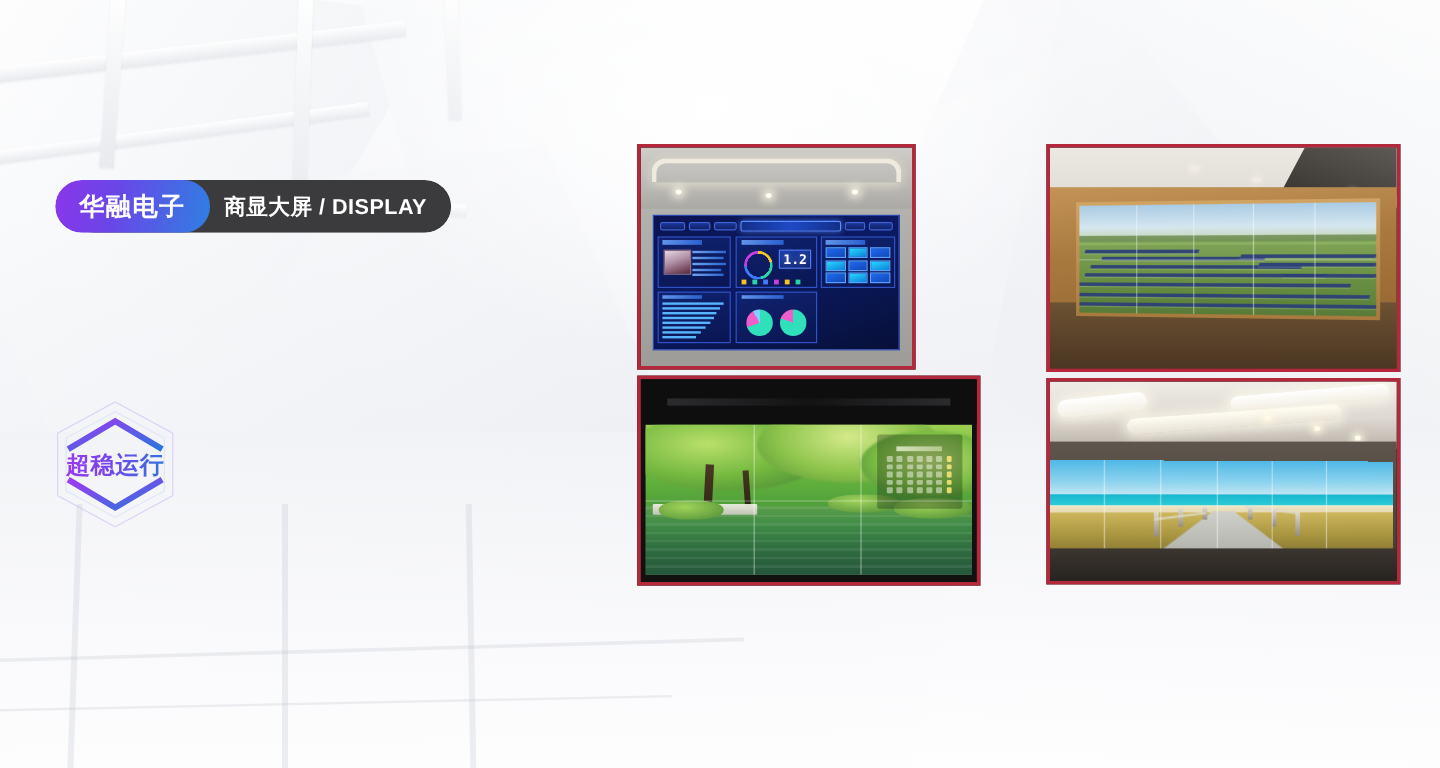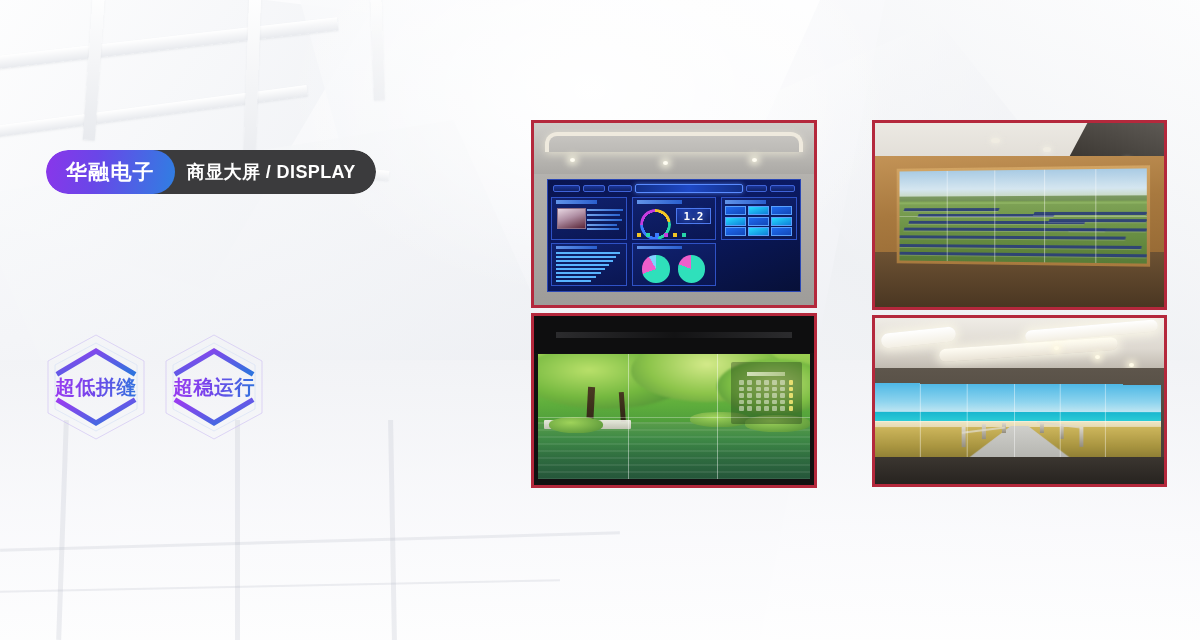--- a/index.html
+++ b/index.html
@@ -82,21 +82,21 @@
   .hex { position:relative; width:110px; height:112px; display:flex;
          align-items:center; justify-content:center; }
   .hex svg { position:absolute; inset:0; width:110px; height:112px; }
   .hex-label { position:relative; z-index:2; font-size:20px; font-weight:700; white-space:nowrap;
                background:linear-gradient(95deg,#9a3cf0 0%,#7a42ec 40%,#2f74de 100%);
                -webkit-background-clip:text; background-clip:text; color:transparent;
                -webkit-text-fill-color:transparent; letter-spacing:.5px; }
 
   
   .photo { position:absolute; border:3px solid #b4283c; background:#111; overflow:hidden; }
-  .p1 { left:531px; top:120px; width:286px; height:188px; }
+  .p1 { left:531px; top:120px; width:232px; height:188px; }
   .p2 { left:872px; top:120px; width:295px; height:190px; }
   .p3 { left:531px; top:313px; width:286px; height:175px; }
   .p4 { left:872px; top:315px; width:295px; height:172px; }
   .photo-inner { position:absolute; inset:0; overflow:hidden; }
 
   
   .rm1-ceil { position:absolute; left:0; top:0; width:100%; height:30%;
               background:linear-gradient(180deg,#cfcdc9 0%,#b9b7b3 60%,#a8a6a2 100%); }
   .rm1-cove { position:absolute; left:4%; top:5%; width:92%; height:11%;
               border:4px solid #efeade; border-bottom:none; border-radius:12px 12px 0 0;
@@ -287,35 +287,20 @@
         <span class="badge-pill-txt">华融电子</span>
       </div>
       <div class="badge-dark">
         <span class="badge-dark-txt">商显大屏 / DISPLAY</span>
       </div>
     </div>
 
 
     <div class="hexrow">
 
-      <div class="hex">
-        <svg viewBox="0 0 110 112">
-          <defs>
-            <linearGradient id="gA" x1="0" y1="0" x2="1" y2="1">
-              <stop offset="0%" stop-color="#9a3cf0"></stop>
-                <stop offset="100%" stop-color="#2f74de"></stop>
-            </linearGradient>
-          </defs>
-          <polygon points="55,4 103,30 103,82 55,108 7,82 7,30" fill="none" stroke="#c9b8f2" stroke-width="1" opacity=".55"></polygon>
-          <polygon points="55,12 96,34 96,78 55,100 14,78 14,34" fill="none" stroke="#d3e0f5" stroke-width="1" opacity=".6"></polygon>
-          <polyline points="18,42 55,20 92,42" fill="none" stroke="url(#gA)" stroke-width="5" stroke-linecap="square"></polyline>
-          <polyline points="18,70 55,92 92,70" fill="none" stroke="url(#gA)" stroke-width="5" stroke-linecap="square"></polyline>
-        </svg>
-        <span class="hex-label">超低拼缝</span>
-      </div>
 
 
 
       <div class="hex">
         <svg viewBox="0 0 110 112">
           <defs>
             <linearGradient id="gD" x1="0" y1="0" x2="1" y2="1">
               <stop offset="0%" stop-color="#9a3cf0"></stop>
                 <stop offset="100%" stop-color="#2f74de"></stop>
             </linearGradient>

